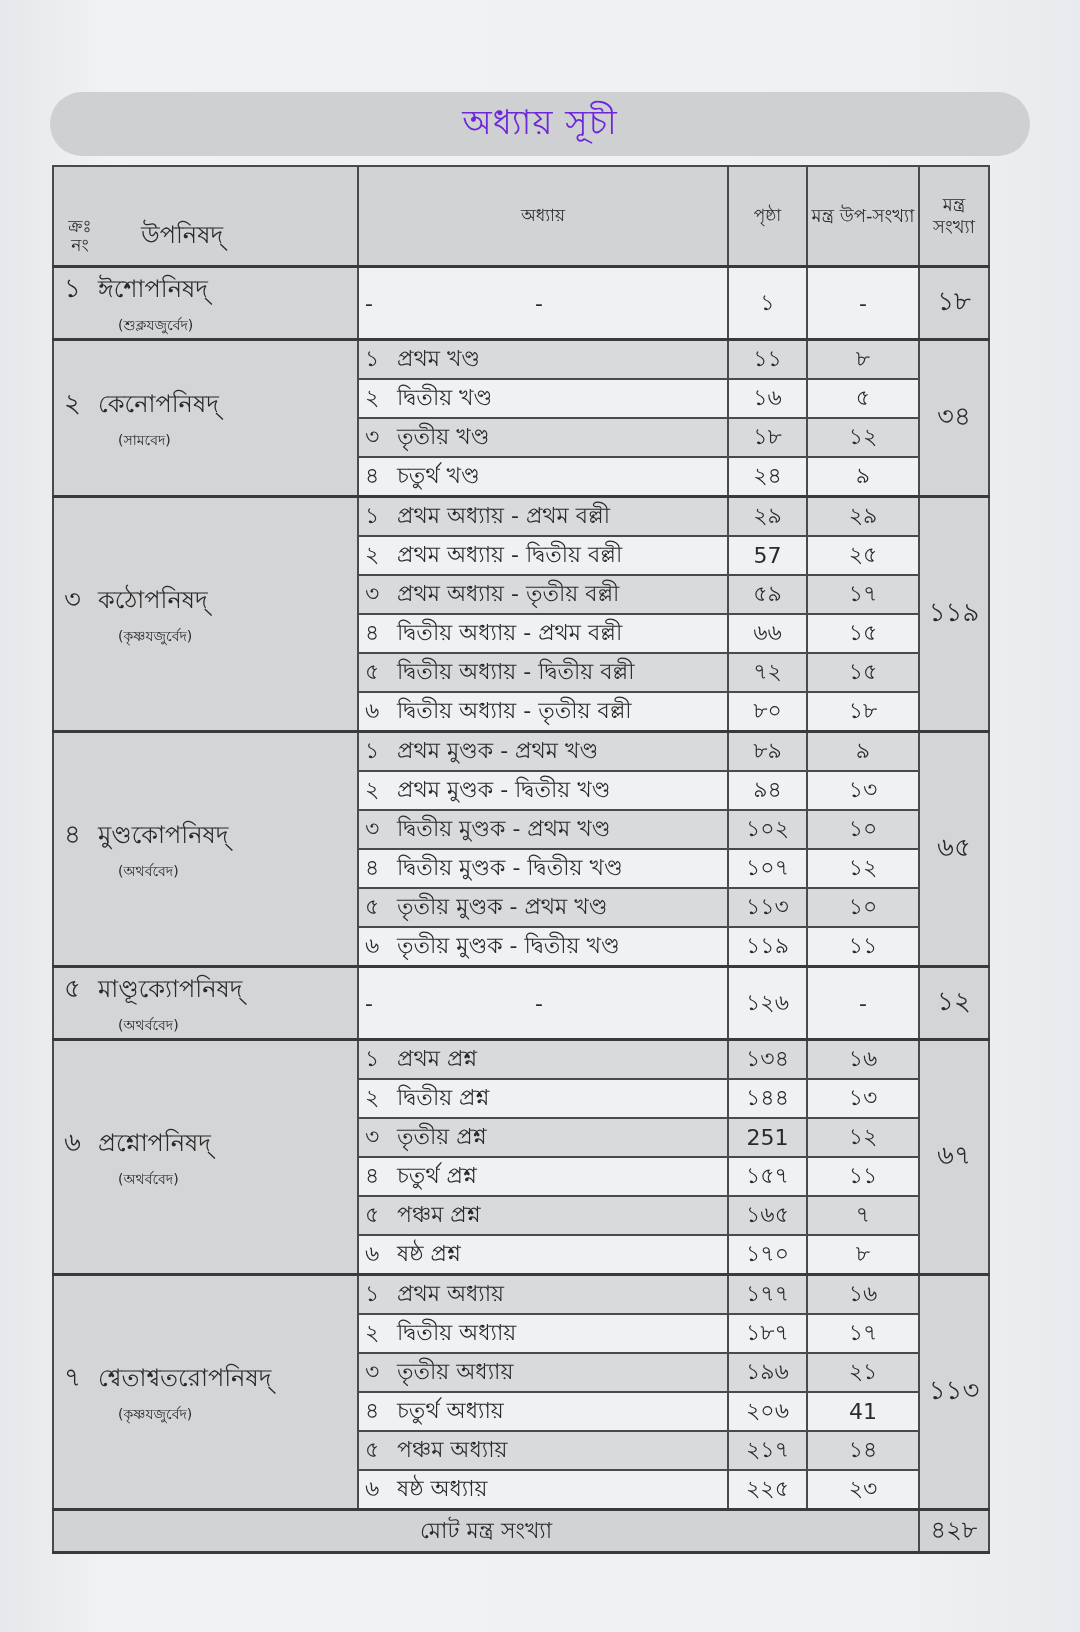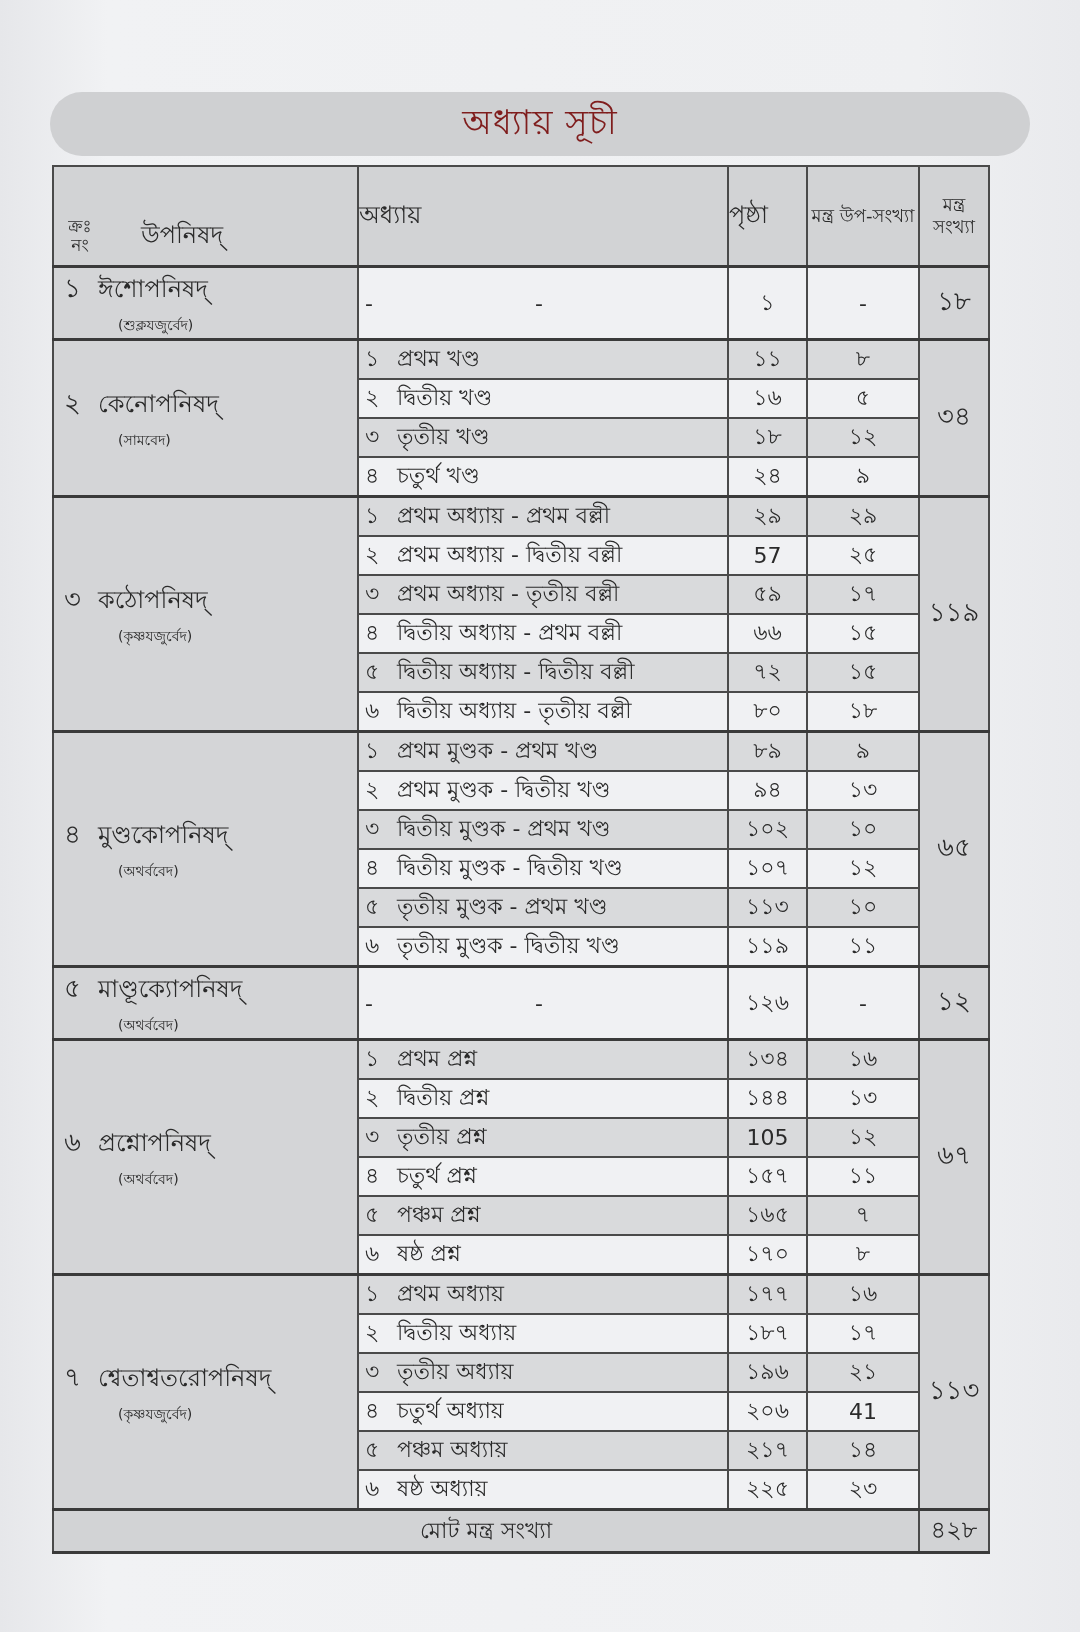--- a/index.html
+++ b/index.html
@@ -14,21 +14,21 @@
     position: absolute; left: 0; top: 0; width: 1080px; height: 1632px;
     background: linear-gradient(90deg, #e6e7ea 0%, #f1f2f4 10%, #eff0f2 85%, #e9eaed 100%);
   }
   .title-pill {
     position: absolute; left: 50px; top: 92px; width: 980px; height: 64px;
     background: #cfd0d2; border-radius: 0 34px 34px 34px / 0 34px 34px 34px;
     border-top-left-radius: 34px;
     display: flex; align-items: center; justify-content: center;
   }
   .title-pill span {
-    font-size: 34px; color: #7f1d1d; letter-spacing: 1px;
+    font-size: 34px; color: #6d28d9; letter-spacing: 1px;
   }
   table.toc {
     position: absolute; left: 52px; top: 165px; width: 936px;
     border-collapse: collapse; table-layout: fixed;
     font-size: 22px;
   }
   table.toc col.c-name { width: 305px; }
   table.toc col.c-chap { width: 370px; }
   table.toc col.c-page { width: 79px; }
   table.toc col.c-sub  { width: 112px; }
@@ -36,21 +36,21 @@
   table.toc th, table.toc td {
     border: 2px solid #4a4a4a; padding: 0; vertical-align: middle;
   }
   table.toc thead th {
     background: #d2d3d5; height: 58px; font-weight: normal;
     border-bottom: 3px solid #3a3a3a;
   }
   .hdr-name { display: flex; align-items: center; height: 58px; margin-top: 40px; }
   .hdr-num { font-size: 17px; line-height: 19px; width: 44px; text-align: center; padding-left: 4px; }
   .hdr-upa { font-size: 24px; flex: 1; text-align: center; padding-right: 95px; }
-  .hdr-center { font-size: 24px; text-align: left; }
+  .hdr-center { font-size: 17px; text-align: center; }
   .hdr-small { font-size: 18px; line-height: 22px; text-align: center; }
   tr.group-start td { border-top: 3px solid #3a3a3a; }
   td.name-cell { background: #d4d5d7; position: relative; }
   td.total-cell { background: #d4d5d7; text-align: center; font-size: 26px; }
   .name-wrap { padding-left: 10px; }
   .name-line { display: flex; align-items: baseline; }
   .name-idx { width: 34px; font-size: 26px; }
   .name-main { font-size: 24px; white-space: nowrap; font-family: Liberation Serif, serif; }
   .name-veda { font-size: 14px; padding-left: 54px; margin-top: 2px; }
   td.chap-cell, td.page-cell, td.sub-cell { height: 37px; }
@@ -366,21 +366,21 @@
         <td class="page-cell">১৪৪</td>
         <td class="sub-cell">১৩</td>
       </tr>
       <tr class="shade">
         <td class="chap-cell">
           <div class="chap">
             <span class="chap-idx">৩</span>
             <span>তৃতীয় প্রশ্ন</span>
           </div>
         </td>
-        <td class="page-cell">105</td>
+        <td class="page-cell">251</td>
         <td class="sub-cell">১২</td>
       </tr>
       <tr class="light">
         <td class="chap-cell">
           <div class="chap">
             <span class="chap-idx">৪</span>
             <span>চতুর্থ প্রশ্ন</span>
           </div>
         </td>
         <td class="page-cell">১৫৭</td>

